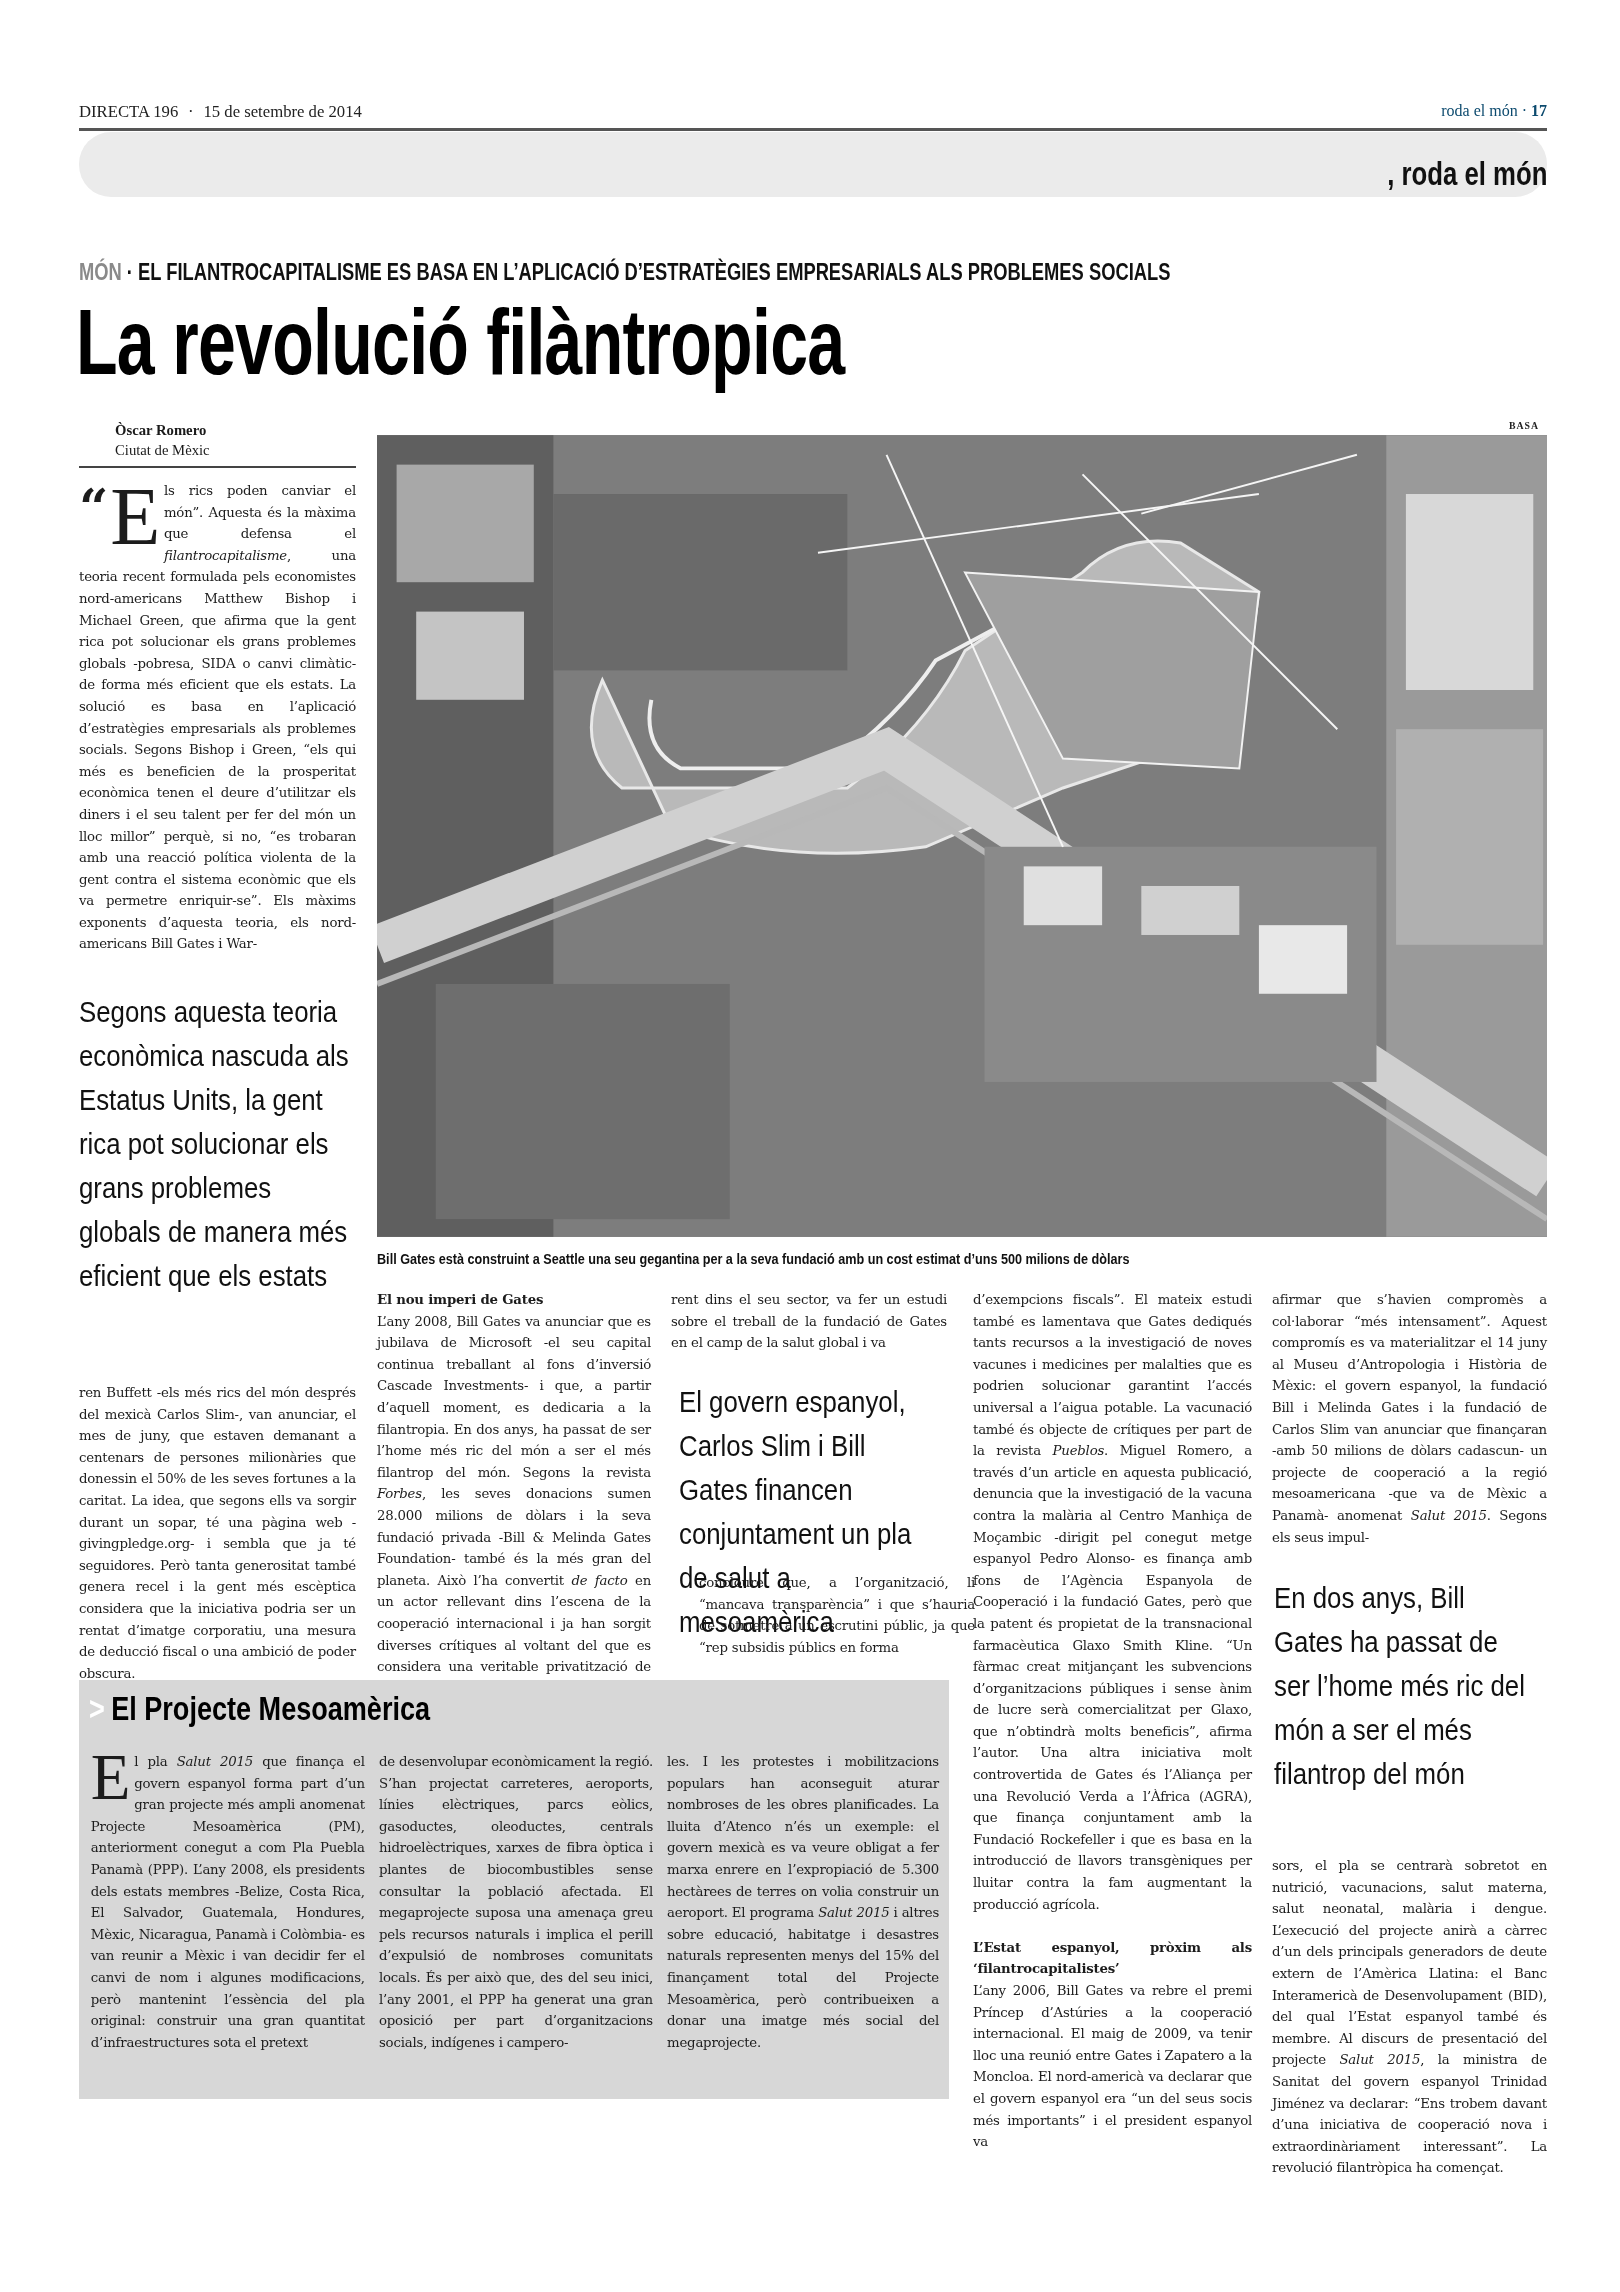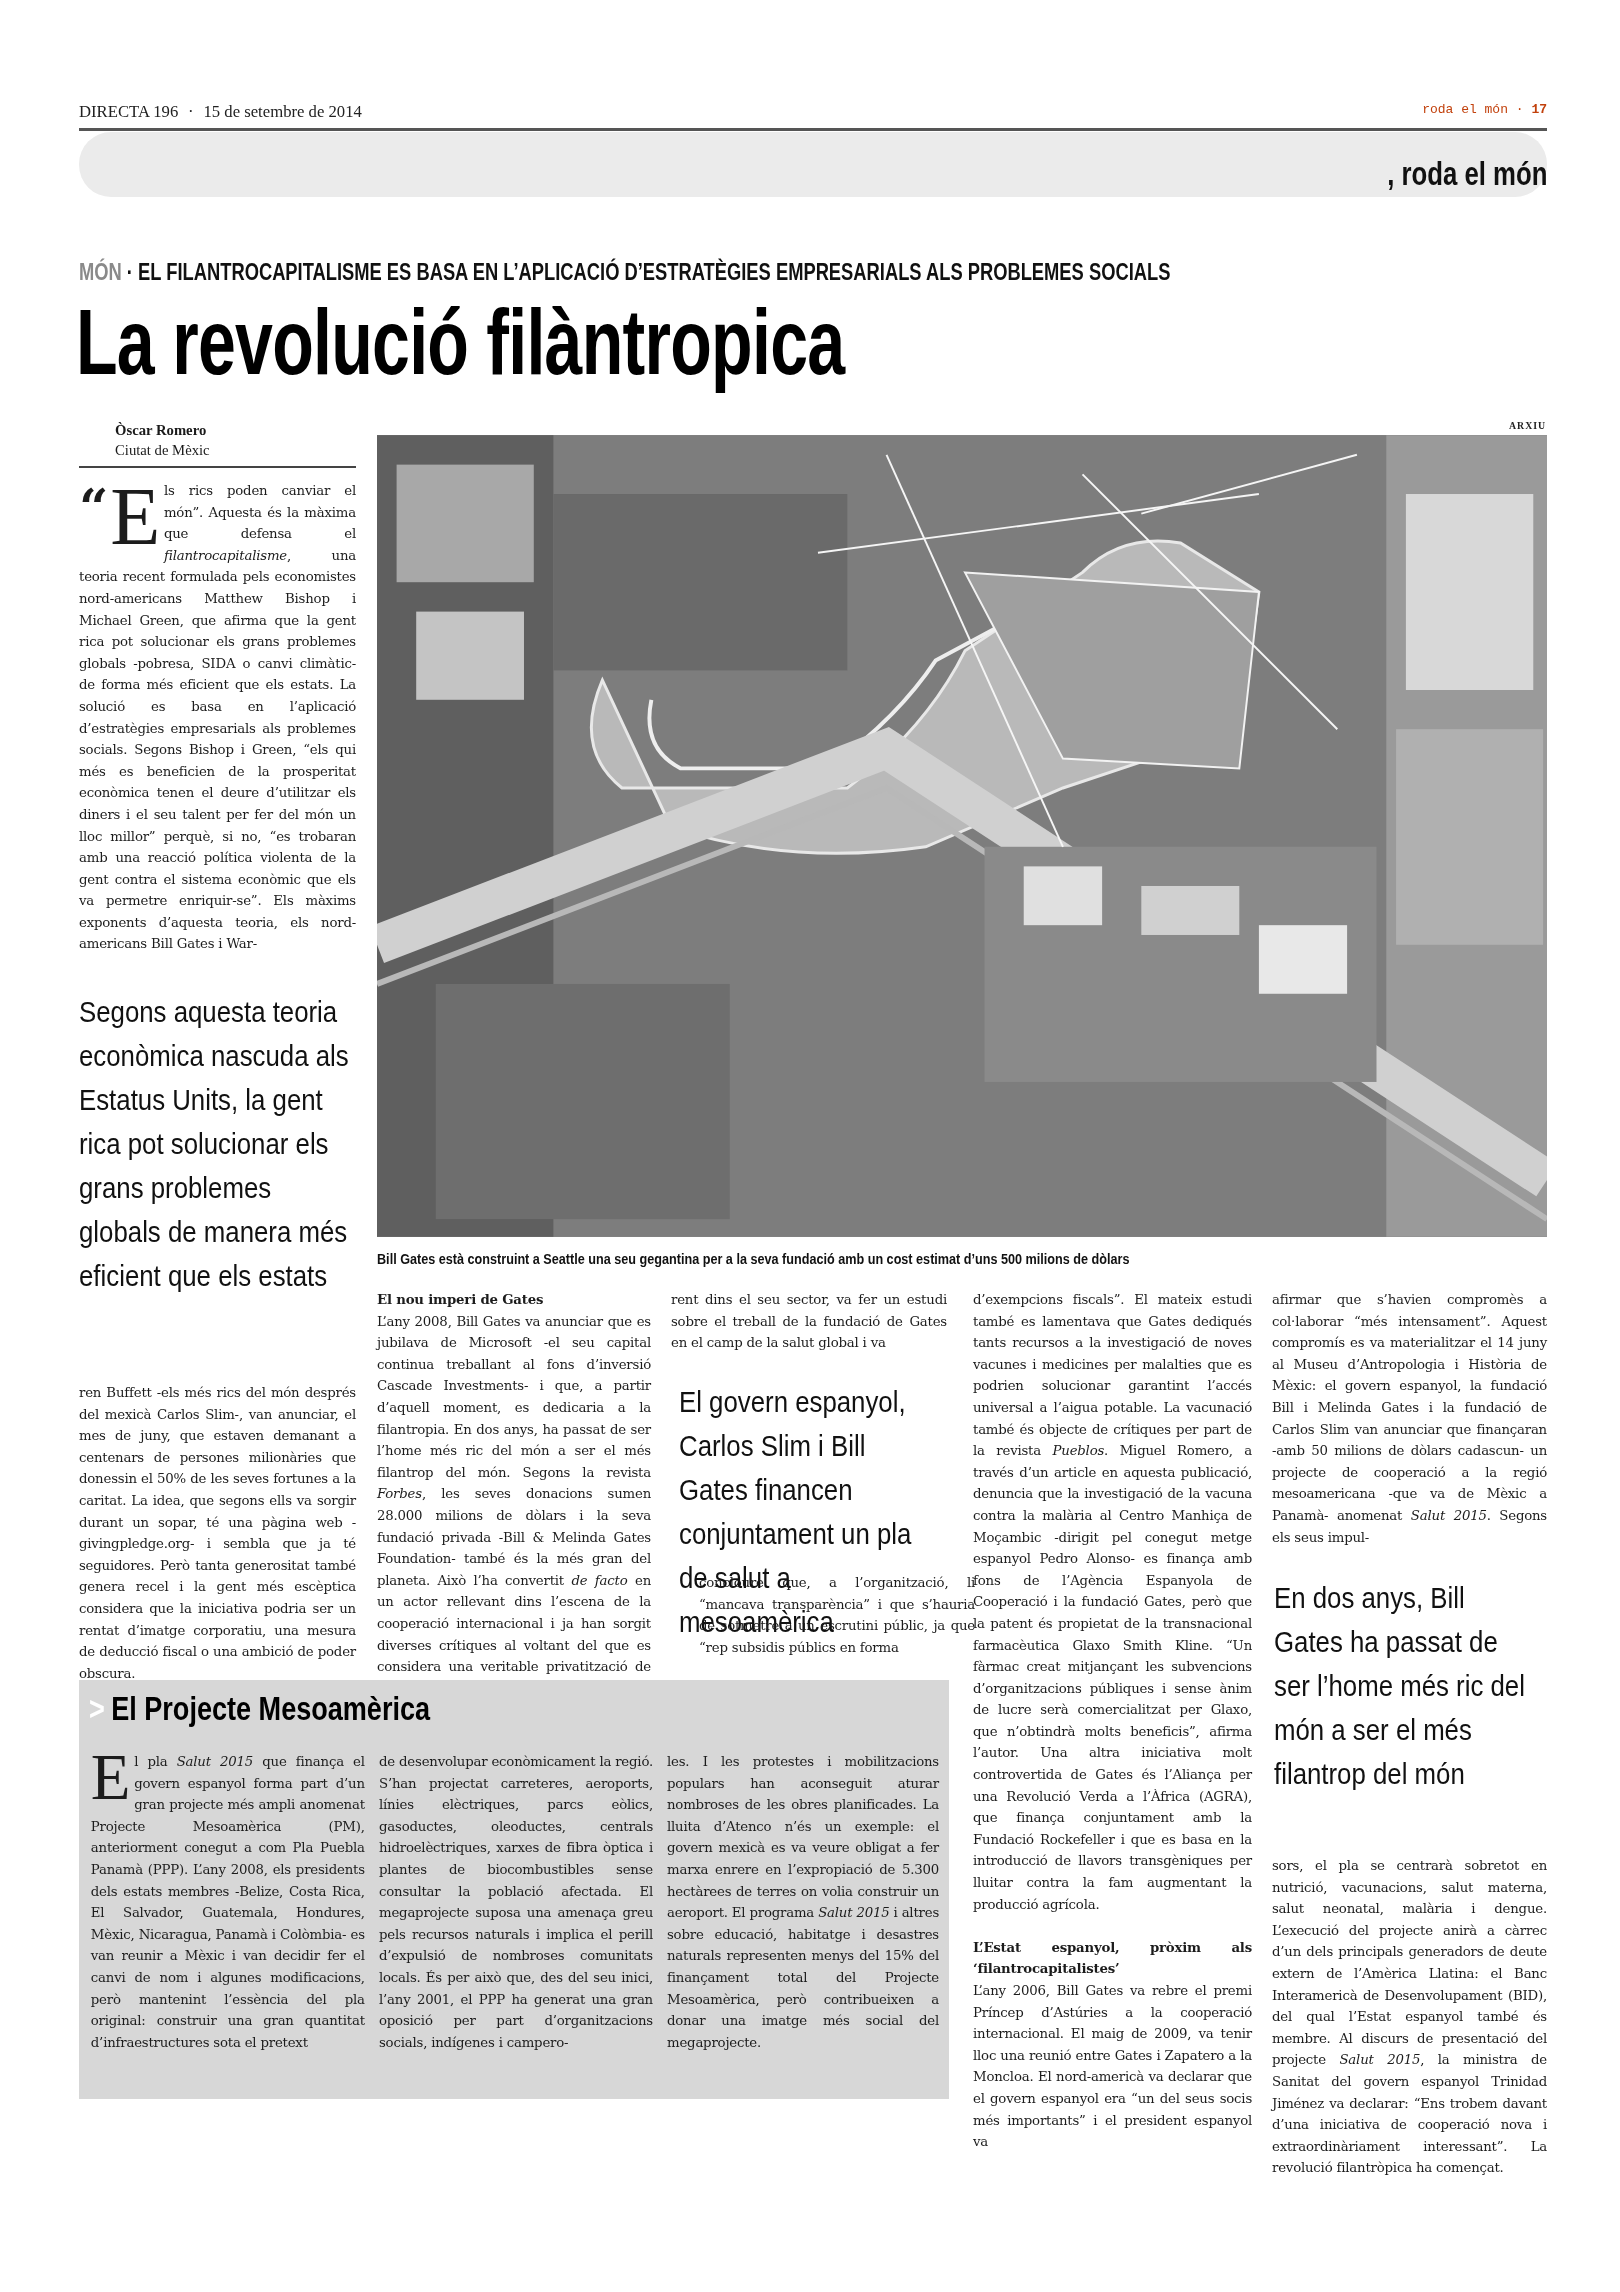--- a/index.html
+++ b/index.html
@@ -2,21 +2,21 @@
 <html><head>
 <meta charset="utf-8">
 <style>
   html, body { margin: 0; padding: 0; background: #ffffff; }
   body { width: 1620px; height: 2293px; position: relative; overflow: hidden; color: #1a1a1a; }
   .abs { position: absolute; }
 
   
   #folio-left { left: 79px; top: 102px; font-family: "Liberation Serif", serif; font-size: 16.7px; color: #222; }
   #folio-left .sep { margin: 0 9.8px; }
-  #folio-right { right: 73px; top: 102px; font-family: Liberation Mono, monospace; font-size: 13px; color: #c2410c; }
+  #folio-right { right: 73px; top: 102px; font-family: Liberation Serif, serif; font-size: 16px; color: #0c4a6e; }
   #folio-right b { font-weight: bold; }
   #header-rule { left: 79px; top: 128px; width: 1468px; height: 2.9px; background: #555; }
   #section-band { left: 79px; top: 132px; width: 1468px; height: 65px; background: #ebebeb; border-radius: 32px; }
   #section-band-label { position: absolute; right: 0; bottom: 3.9px; font-family: "Liberation Sans", sans-serif; font-weight: bold; font-size: 33px; transform: scaleX(0.78); transform-origin: right bottom; color: #111; }
 
   
   #kicker { left: 79px; top: 259px; font-family: "Liberation Sans", sans-serif; font-weight: bold; font-size: 23.5px; transform: scaleX(0.78); transform-origin: left top; white-space: nowrap; color: #111; }
   #kicker .tag { color: #8a8a8a; }
   #headline { left: 76px; top: 292px; font-family: "Liberation Sans", sans-serif; font-weight: bold; font-size: 92px; line-height: 1.1; transform: scaleX(0.74); transform-origin: left top; white-space: nowrap; color: #000; letter-spacing: -1px; }
 
@@ -91,21 +91,21 @@
 <div id="byline-rule" class="abs"></div>
 
 <div id="col1-a" class="abs col">
   <span class="dropcap-quote">“</span><span class="dropcap">E</span><span>ls rics poden canviar el món”. Aquesta és la màxima que defensa el </span><i>filantrocapitalisme</i><span>, una teoria recent formulada pels economistes nord-americans Matthew Bishop i Michael Green, que afirma que la gent rica pot solucionar els grans problemes globals -pobresa, SIDA o canvi climàtic- de forma més eficient que els estats. La solució es basa en l’aplicació d’estratègies empresarials als problemes socials. Segons Bishop i Green, “els qui més es beneficien de la prosperitat econòmica tenen el deure d’utilitzar els diners i el seu talent per fer del món un lloc millor” perquè, si no, “es trobaran amb una reacció política violenta de la gent contra el sistema econòmic que els va permetre enriquir-se”. Els màxims exponents d’aquesta teoria, els nord-americans Bill Gates i War-</span>
 </div>
 
 <div id="pull1" class="abs pull">Segons aquesta teoria econòmica nascuda als Estatus Units, la gent rica pot solucionar els grans problemes globals de manera més eficient que els estats</div>
 
 <div id="col1-b" class="abs col">ren Buffett -els més rics del món després del mexicà Carlos Slim-, van anunciar, el mes de juny, que estaven demanant a centenars de persones milionàries que donessin el 50% de les seves fortunes a la caritat. La idea, que segons ells va sorgir durant un sopar, té una pàgina web -givingpledge.org- i sembla que ja té seguidores. Però tanta generositat també genera recel i la gent més escèptica considera que la iniciativa podria ser un rentat d’imatge corporatiu, una mesura de deducció fiscal o una ambició de poder obscura.</div>
 
-<div id="photo-credit" class="abs">ARXIU</div>
+<div id="photo-credit" class="abs">BASA</div>
 <div id="photo" class="abs">
   <svg width="1170" height="802" viewBox="0 0 1194 818">
     <rect x="0" y="0" width="1194" height="818" fill="#7d7d7d"></rect>
     <rect x="0" y="0" width="180" height="818" fill="#5f5f5f"></rect>
     <rect x="20" y="30" width="140" height="120" fill="#a8a8a8"></rect>
     <rect x="40" y="180" width="110" height="90" fill="#c4c4c4"></rect>
     <rect x="180" y="60" width="300" height="180" fill="#6a6a6a"></rect>
     <rect x="1030" y="0" width="164" height="818" fill="#9a9a9a"></rect>
     <rect x="1050" y="60" width="130" height="200" fill="#d8d8d8"></rect>
     <rect x="1040" y="300" width="150" height="220" fill="#b0b0b0"></rect>

